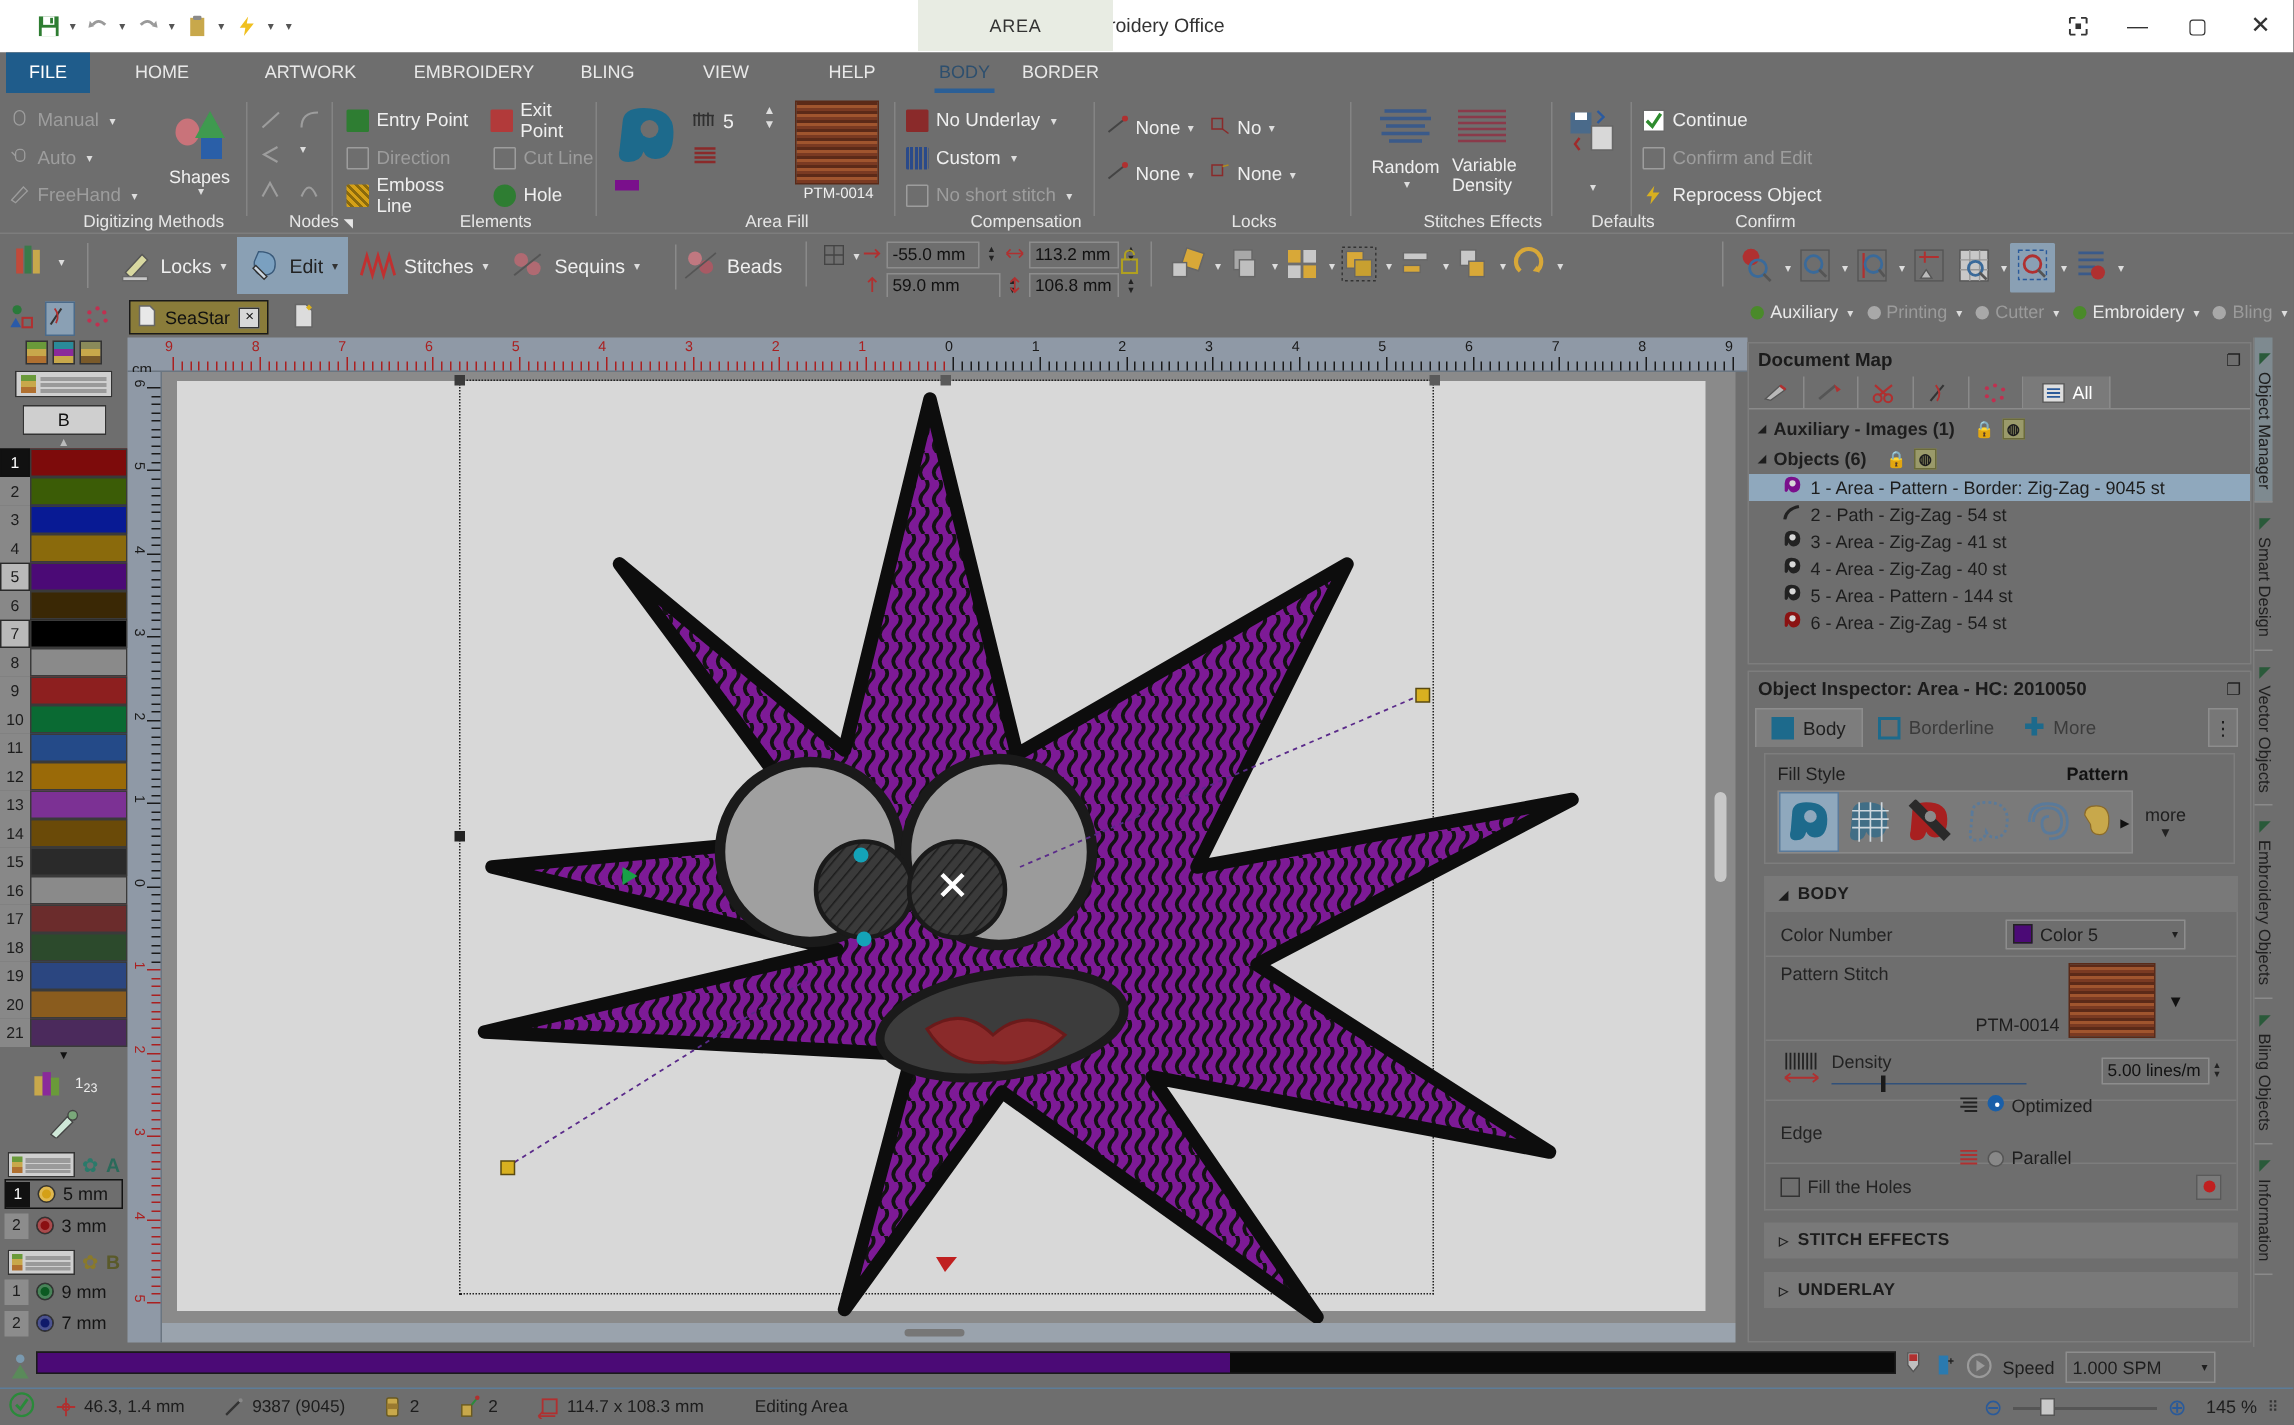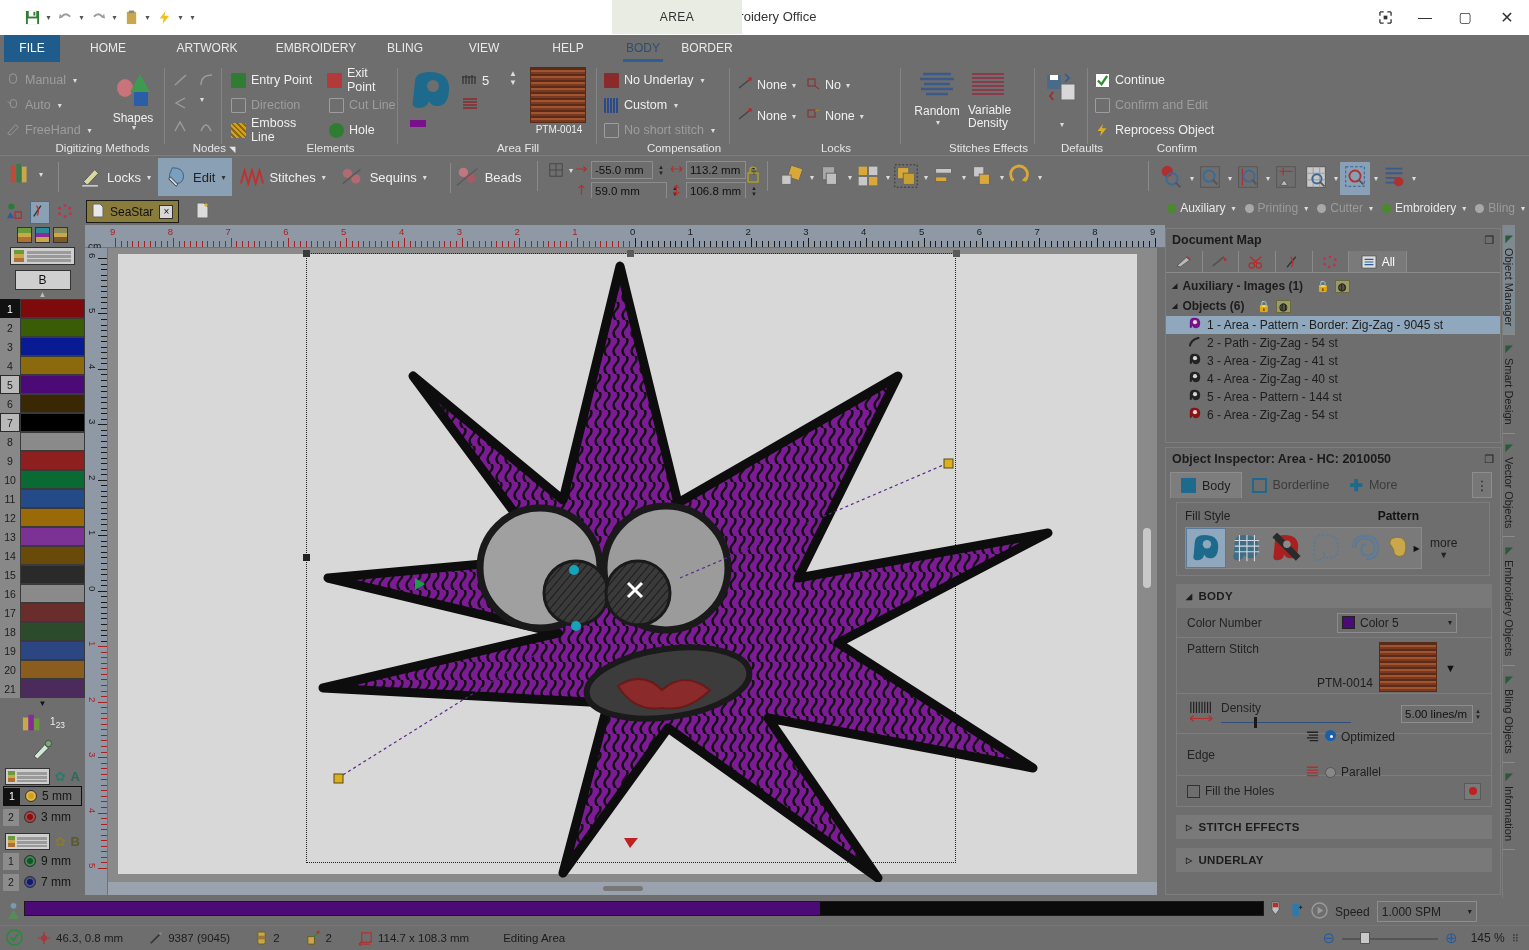--- a/index.html
+++ b/index.html
@@ -1542,21 +1542,21 @@
       <svg width="17" height="17" viewBox="0 0 18 18">
           <circle cx="9" cy="9" r="8" fill="none" stroke="#2a8a3a" stroke-width="1.6"></circle>
           <path d="M5 9 L8 12 L13 5" stroke="#2a8a3a" stroke-width="2" fill="none"></path>
         </svg>
     </span>
     <span class="sbi" style="margin-left:14px">
       <svg width="14" height="14" viewBox="0 0 16 16">
           <path d="M8 1v14M1 8h14" stroke="#b03030" stroke-width="1.4"></path>
           <circle cx="8" cy="8" r="2.6" fill="none" stroke="#b03030" stroke-width="1.3"></circle>
         </svg>
-      <span>46.3, 0.8 mm</span>
+      <span>46.3, 1.4 mm</span>
     </span>
     <span class="sbi" style="margin-left:26px">
       <svg width="14" height="14" viewBox="0 0 16 16">
           <path d="M2 14 L13 3" stroke="#333" stroke-width="1.8"></path>
           <circle cx="13" cy="3" r="1.6" fill="#888"></circle>
         </svg>
       <span>9387 (9045)</span>
     </span>
     <span class="sbi" style="margin-left:26px">
       <svg width="12" height="16" viewBox="0 0 13 17">

